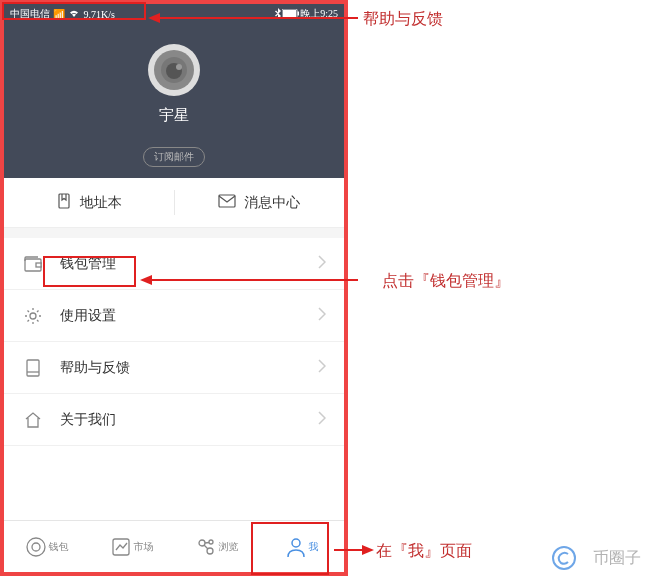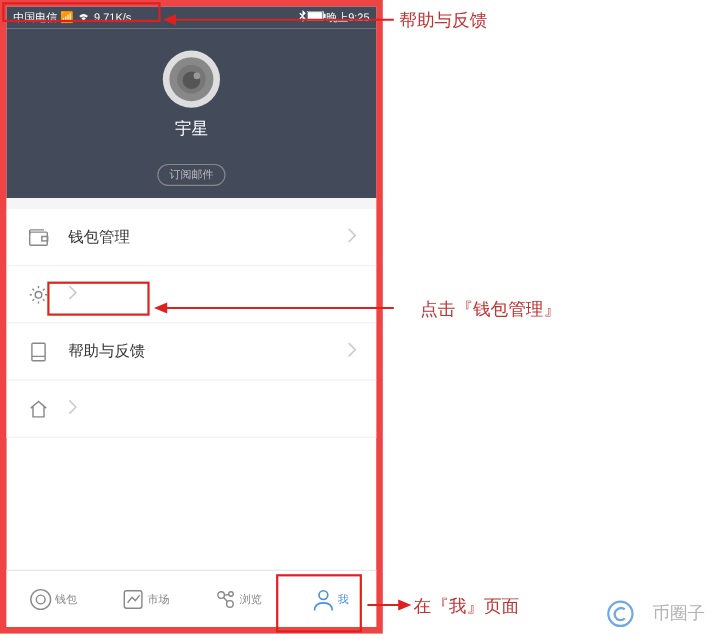--- a/index.html
+++ b/index.html
@@ -1,18 +1,18 @@
 <!DOCTYPE html>
 <html><head>
   <meta charset="utf-8">
   <style>
     * { margin: 0; padding: 0; box-sizing: border-box; }
     body { font-family: -apple-system, "PingFang SC", "Microsoft YaHei", sans-serif; background: #fff; width: 649px; height: 580px; position: relative; }
     
-    .phone-frame { width: 348px; height: 576px; border: 6px solid #ef4444; position: relative; background: #fff; }
+    .phone-frame { width: 348px; height: 576px; border: 4px solid #ef4444; position: relative; background: #fff; font-family: Liberation Serif, serif; }
     
     .status-bar { height: 20px; background: #434a59; display: flex; justify-content: space-between; align-items: center; padding: 0 6px; font-size: 10px; color: #fff; }
     .status-left { display: flex; gap: 3px; align-items: center; }
     .status-right { display: flex; gap: 0; align-items: center; }
     
     .profile-header { background: #434a59; height: 154px; display: flex; flex-direction: column; align-items: center; justify-content: center; color: #fff; padding-top: 8px; }
     .avatar { width: 52px; height: 52px; border-radius: 50%; background: #dedede; display: flex; align-items: center; justify-content: center; margin-bottom: 10px; }
     .avatar-inner { width: 40px; height: 40px; border-radius: 50%; background: #888; display: flex; align-items: center; justify-content: center; }
     .username { font-size: 15px; margin-bottom: 22px; }
     .subscribe-btn { font-size: 10px; border: 1px solid #888; border-radius: 10px; padding: 2px 10px; color: #bbb; }
@@ -82,20 +82,41 @@
             <circle cx="14" cy="14" r="13" fill="#777"></circle>
             <circle cx="14" cy="15" r="8" fill="#555"></circle>
             <circle cx="19" cy="11" r="3" fill="#999"></circle>
           </svg>
       </div>
     </div>
     <div class="username">宇星</div>
     <div class="subscribe-btn">订阅邮件</div>
   </div>
 
+  <div class="two-col">
+    <div class="two-col-item">
+      <span>
+        <svg width="16" height="16" viewBox="0 0 16 16">
+            <rect x="3" y="1" width="10" height="14" rx="1" fill="none" stroke="#555" stroke-width="1.2"></rect>
+            <path d="M6 1 L6 7 L8 5.5 L10 7 L10 1" fill="none" stroke="#555" stroke-width="1.2"></path>
+          </svg>
+      </span>
+      <span>地址本</span>
+    </div>
+    <div class="two-col-sep"></div>
+    <div class="two-col-item">
+      <span>
+        <svg width="18" height="14" viewBox="0 0 18 14">
+            <rect x="1" y="1" width="16" height="12" rx="1" fill="none" stroke="#555" stroke-width="1.2"></rect>
+            <path d="M1 2 L9 8 L17 2" fill="none" stroke="#555" stroke-width="1.2"></path>
+          </svg>
+      </span>
+      <span>消息中心</span>
+    </div>
+  </div>
 
   <div class="gap"></div>
 
   <div class="menu-list">
     <div class="menu-item">
       <span class="menu-icon">
         <svg width="18" height="16" viewBox="0 0 18 16">
             <rect x="1" y="3" width="16" height="12" rx="1" fill="none" stroke="#888" stroke-width="1.3"></rect>
             <path d="M1 5 L1 2 Q1 1 2 1 L14 1" fill="none" stroke="#888" stroke-width="1.3"></path>
             <rect x="12" y="7" width="6" height="4" fill="none" stroke="#888" stroke-width="1.3"></rect>
@@ -108,20 +129,21 @@
           </svg>
       </span>
     </div>
     <div class="menu-item">
       <span class="menu-icon">
         <svg width="18" height="18" viewBox="0 0 18 18">
             <circle cx="9" cy="9" r="3" fill="none" stroke="#888" stroke-width="1.3"></circle>
             <path d="M9 1 L9 3 M9 15 L9 17 M1 9 L3 9 M15 9 L17 9 M3.5 3.5 L5 5 M13 13 L14.5 14.5 M14.5 3.5 L13 5 M5 13 L3.5 14.5" stroke="#888" stroke-width="1.3"></path>
           </svg>
       </span>
+      <span class="menu-label">使用设置</span>
       <span class="menu-chevron">
         <svg width="8" height="14" viewBox="0 0 8 14">
             <path d="M1 1 L7 7 L1 13" fill="none" stroke="#ccc" stroke-width="1.5"></path>
           </svg>
       </span>
     </div>
     <div class="menu-item">
       <span class="menu-icon">
         <svg width="14" height="18" viewBox="0 0 14 18">
             <rect x="1" y="1" width="12" height="16" rx="1" fill="none" stroke="#888" stroke-width="1.3"></rect>
@@ -134,20 +156,21 @@
             <path d="M1 1 L7 7 L1 13" fill="none" stroke="#ccc" stroke-width="1.5"></path>
           </svg>
       </span>
     </div>
     <div class="menu-item">
       <span class="menu-icon">
         <svg width="18" height="18" viewBox="0 0 18 18">
             <path d="M2 8 L9 2 L16 8 M4 7 L4 16 L14 16 L14 7" fill="none" stroke="#888" stroke-width="1.3"></path>
           </svg>
       </span>
+      <span class="menu-label">关于我们</span>
       <span class="menu-chevron">
         <svg width="8" height="14" viewBox="0 0 8 14">
             <path d="M1 1 L7 7 L1 13" fill="none" stroke="#ccc" stroke-width="1.5"></path>
           </svg>
       </span>
     </div>
   </div>
 
   <div class="bottom-nav">
     <div class="nav-item">

